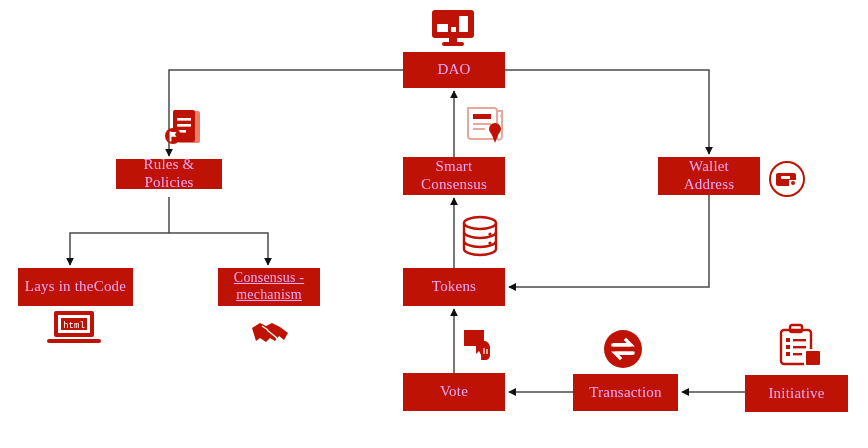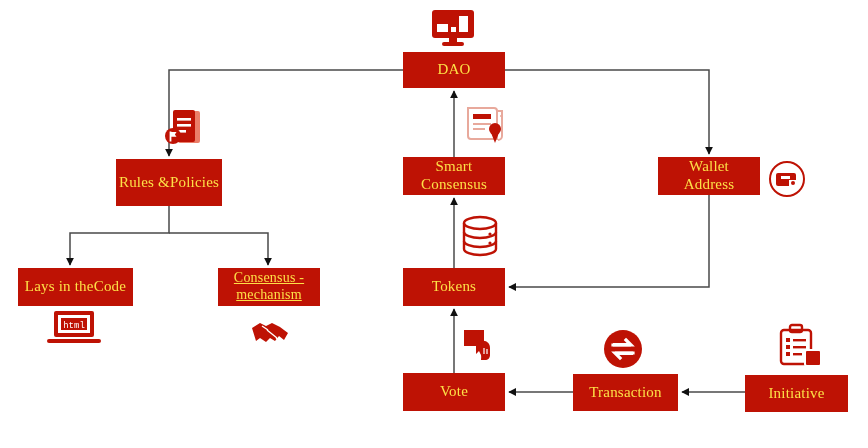--- a/index.html
+++ b/index.html
@@ -7,21 +7,21 @@
     width:868px;height:448px;
     background:#ffffff;
     font-family:"Liberation Serif", serif;
     overflow:hidden;
     position:relative;
   }
   #canvas{position:absolute;left:0;top:0;width:868px;height:448px;}
   .node{
     position:absolute;
     background:#BE1204;
-    color:#fde047;
+    color:#f0abfc;
     display:flex;
     align-items:center;
     justify-content:center;
     text-align:center;
     font-family:"Liberation Serif", serif;
     font-size:15px;
     line-height:1.18;
     letter-spacing:.2px;
     box-sizing:border-box;
     z-index:3;
@@ -173,21 +173,21 @@
       <rect x="15" y="24" width="13" height="2.4" fill="#BE1204"></rect>
       <rect x="15" y="31" width="9" height="2.4" fill="#BE1204"></rect>
       <rect x="27" y="28" width="16" height="16" rx="2" fill="#BE1204" stroke="#ffffff" stroke-width="2"></rect>
     </svg>
   </div>
 
   <div class="node" style="left:403px;top:52px;width:102px;height:36px;">
     <span>DAO</span>
   </div>
 
-  <div class="node" style="left:116px;top:159px;width:106px;height:47px;flex-direction:row;">
+  <div class="node" style="left:116px;top:159px;width:106px;height:30px;flex-direction:column;">
     <span>Rules &amp;</span>
     <span>Policies</span>
   </div>
 
   <div class="node" style="left:403px;top:157px;width:102px;height:38px;flex-direction:column;">
     <span>Smart</span>
     <span>Consensus</span>
   </div>
 
   <div class="node" style="left:658px;top:157px;width:102px;height:38px;flex-direction:column;">

